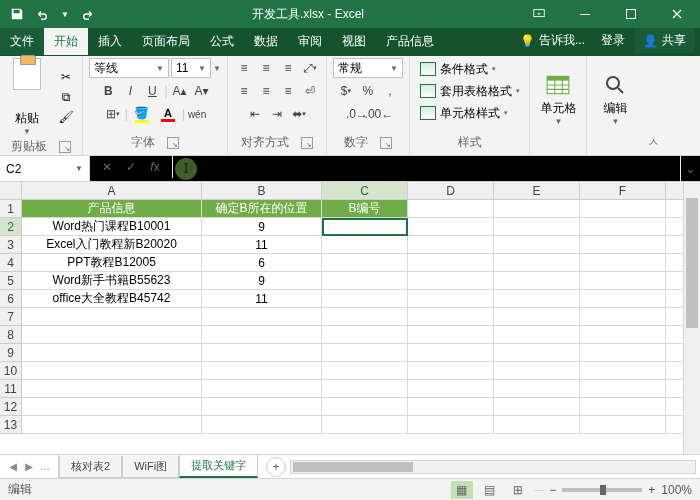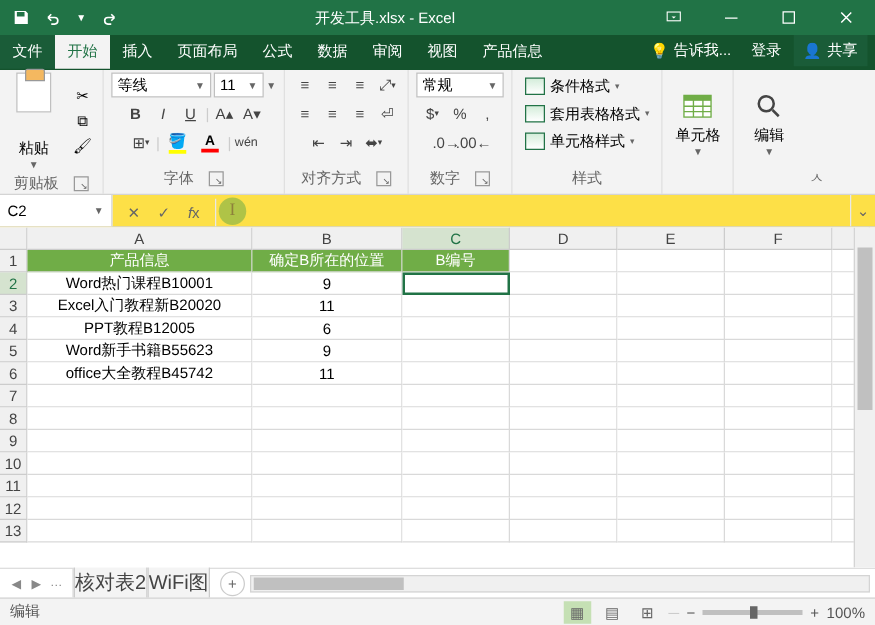--- a/index.html
+++ b/index.html
@@ -34,21 +34,21 @@
 .sel .dd{margin-left:auto;color:#666;font-size:8px}
 .sbtn{width:20px;height:20px;display:flex;align-items:center;justify-content:center;cursor:pointer;color:#444}
 .color-btn{width:24px;height:20px;display:flex;flex-direction:column;align-items:center;justify-content:center;cursor:pointer}
 .color-bar{width:14px;height:3px}
 .align-col{display:flex;flex-direction:column;gap:3px}
 .style-item{display:flex;align-items:center;gap:4px;height:22px;cursor:pointer;padding:0 4px}
 .sticon{width:16px;height:14px;border:1px solid #217346;background:linear-gradient(#d4edda,#fff)}
 .big-btn{display:flex;flex-direction:column;align-items:center;width:44px;cursor:pointer}
 .big-icon{width:30px;height:30px;display:flex;align-items:center;justify-content:center}
 .collapse-btn{width:20px;align-self:flex-end;color:#666;cursor:pointer;text-align:center;padding-bottom:4px}
-.fbar{height:26px;background:#fde047;border-bottom:1px solid #d4d4d4;display:flex;align-items:flex-end}
+.fbar{height:26px;background:#000000;border-bottom:1px solid #d4d4d4;display:flex;align-items:flex-start}
 .namebox{width:90px;border-right:1px solid #d4d4d4;height:100%;display:flex;align-items:center;padding:0 6px;background:#fff}
 .namebox input{border:none;outline:none;width:60px;font-size:12px}
 .fbar-btns{display:flex;align-items:center;gap:2px;padding:0 6px;border-right:1px solid #e8e8e8}
 .fx-btn{width:22px;height:22px;display:flex;align-items:center;justify-content:center;cursor:pointer;color:#666}
 .formula-input{flex:1;padding:0 4px;height:100%;display:flex;align-items:center;position:relative}
 .cursor-ind{width:22px;height:22px;border-radius:50%;background:#70ad47;opacity:.55;position:absolute;left:2px;display:flex;align-items:center;justify-content:center}
 .cursor-ind::after{content:"I";color:#333;font-family:serif;font-size:14px}
 .fbar-expand{width:20px;height:100%;display:flex;align-items:center;justify-content:center;color:#666;cursor:pointer;border-left:1px solid #e8e8e8}
 .grid-area{flex:1;position:relative;overflow:hidden;background:#fff}
 .grid{display:grid;grid-template-columns:22px 180px 120px 86px 86px 86px 86px 30px;grid-auto-rows:18px}
@@ -58,21 +58,21 @@
 .corner{background:#f0f0f0;border-right:1px solid #ccc;border-bottom:1px solid #ccc}
 .green-hdr{background:#70ad47;color:#fff;justify-content:center}
 .center{justify-content:center}
 .sel-cell{border:2px solid #217346!important;padding:0 2px}
 .colhdr.active,.rowhdr.active{background:#d5e3cf;color:#217346}
 .vscroll{position:absolute;right:0;top:0;bottom:0;width:17px;background:#f0f0f0;border-left:1px solid #d4d4d4}
 .vthumb{position:absolute;left:2px;right:2px;top:16px;height:130px;background:#c0c0c0}
 .sheetbar{height:24px;background:#fff;border-top:1px solid #d4d4d4;display:flex;align-items:center}
 .sheet-nav{display:flex;gap:2px;padding:0 6px;border-right:1px solid #d4d4d4;height:100%;align-items:center}
 .sheet-nav-btn{width:14px;color:#888;cursor:pointer;text-align:center;font-size:10px}
-.sheet-tab{padding:3px 0;border:1px solid #ccc;border-top:none;cursor:pointer;font-size:16px;background:#f4f4f4;color:#444}
+.sheet-tab{padding:3px 11px;border:1px solid #ccc;border-top:none;cursor:pointer;font-size:11px;background:#f4f4f4;color:#444}
 .sheet-tab.active{background:#fff;border-bottom:2px solid #217346;color:#217346}
 .add-sheet{width:20px;height:20px;border:1px solid #ccc;border-radius:50%;display:flex;align-items:center;justify-content:center;margin-left:8px;cursor:pointer;color:#666}
 .hscroll{flex:1;height:14px;background:#f0f0f0;margin:0 4px;position:relative;border:1px solid #d4d4d4}
 .hthumb{position:absolute;left:2px;top:1px;bottom:1px;width:120px;background:#c0c0c0}
 .statusbar{height:22px;background:#f3f3f3;border-top:1px solid #d4d4d4;display:flex;align-items:center;padding:0 8px;font-size:11px;color:#555}
 .status-right{margin-left:auto;display:flex;align-items:center;gap:6px}
 .view-btn{width:22px;height:18px;display:flex;align-items:center;justify-content:center;cursor:pointer;color:#666}
 .view-btn.active{background:#c5e0b4}
 .zoom-slider{width:80px;height:4px;background:#c0c0c0;position:relative}
 .zoom-thumb{position:absolute;left:38px;top:-3px;width:6px;height:10px;background:#666}
@@ -470,20 +470,21 @@
 </div>
 
 <div class="sheetbar">
   <div class="sheet-nav">
     <div class="sheet-nav-btn">◀</div>
     <div class="sheet-nav-btn">▶</div>
     <div class="sheet-nav-btn">…</div>
   </div>
   <div class="sheet-tab">核对表2</div>
   <div class="sheet-tab">WiFi图</div>
+  <div class="sheet-tab active">提取关键字</div>
   <div class="add-sheet">+</div>
   <div class="hscroll">
       <div class="hthumb"></div>
     </div>
 </div>
 
 <div class="statusbar">
   <span>编辑</span>
   <div class="status-right">
     <div class="view-btn active">▦</div>

